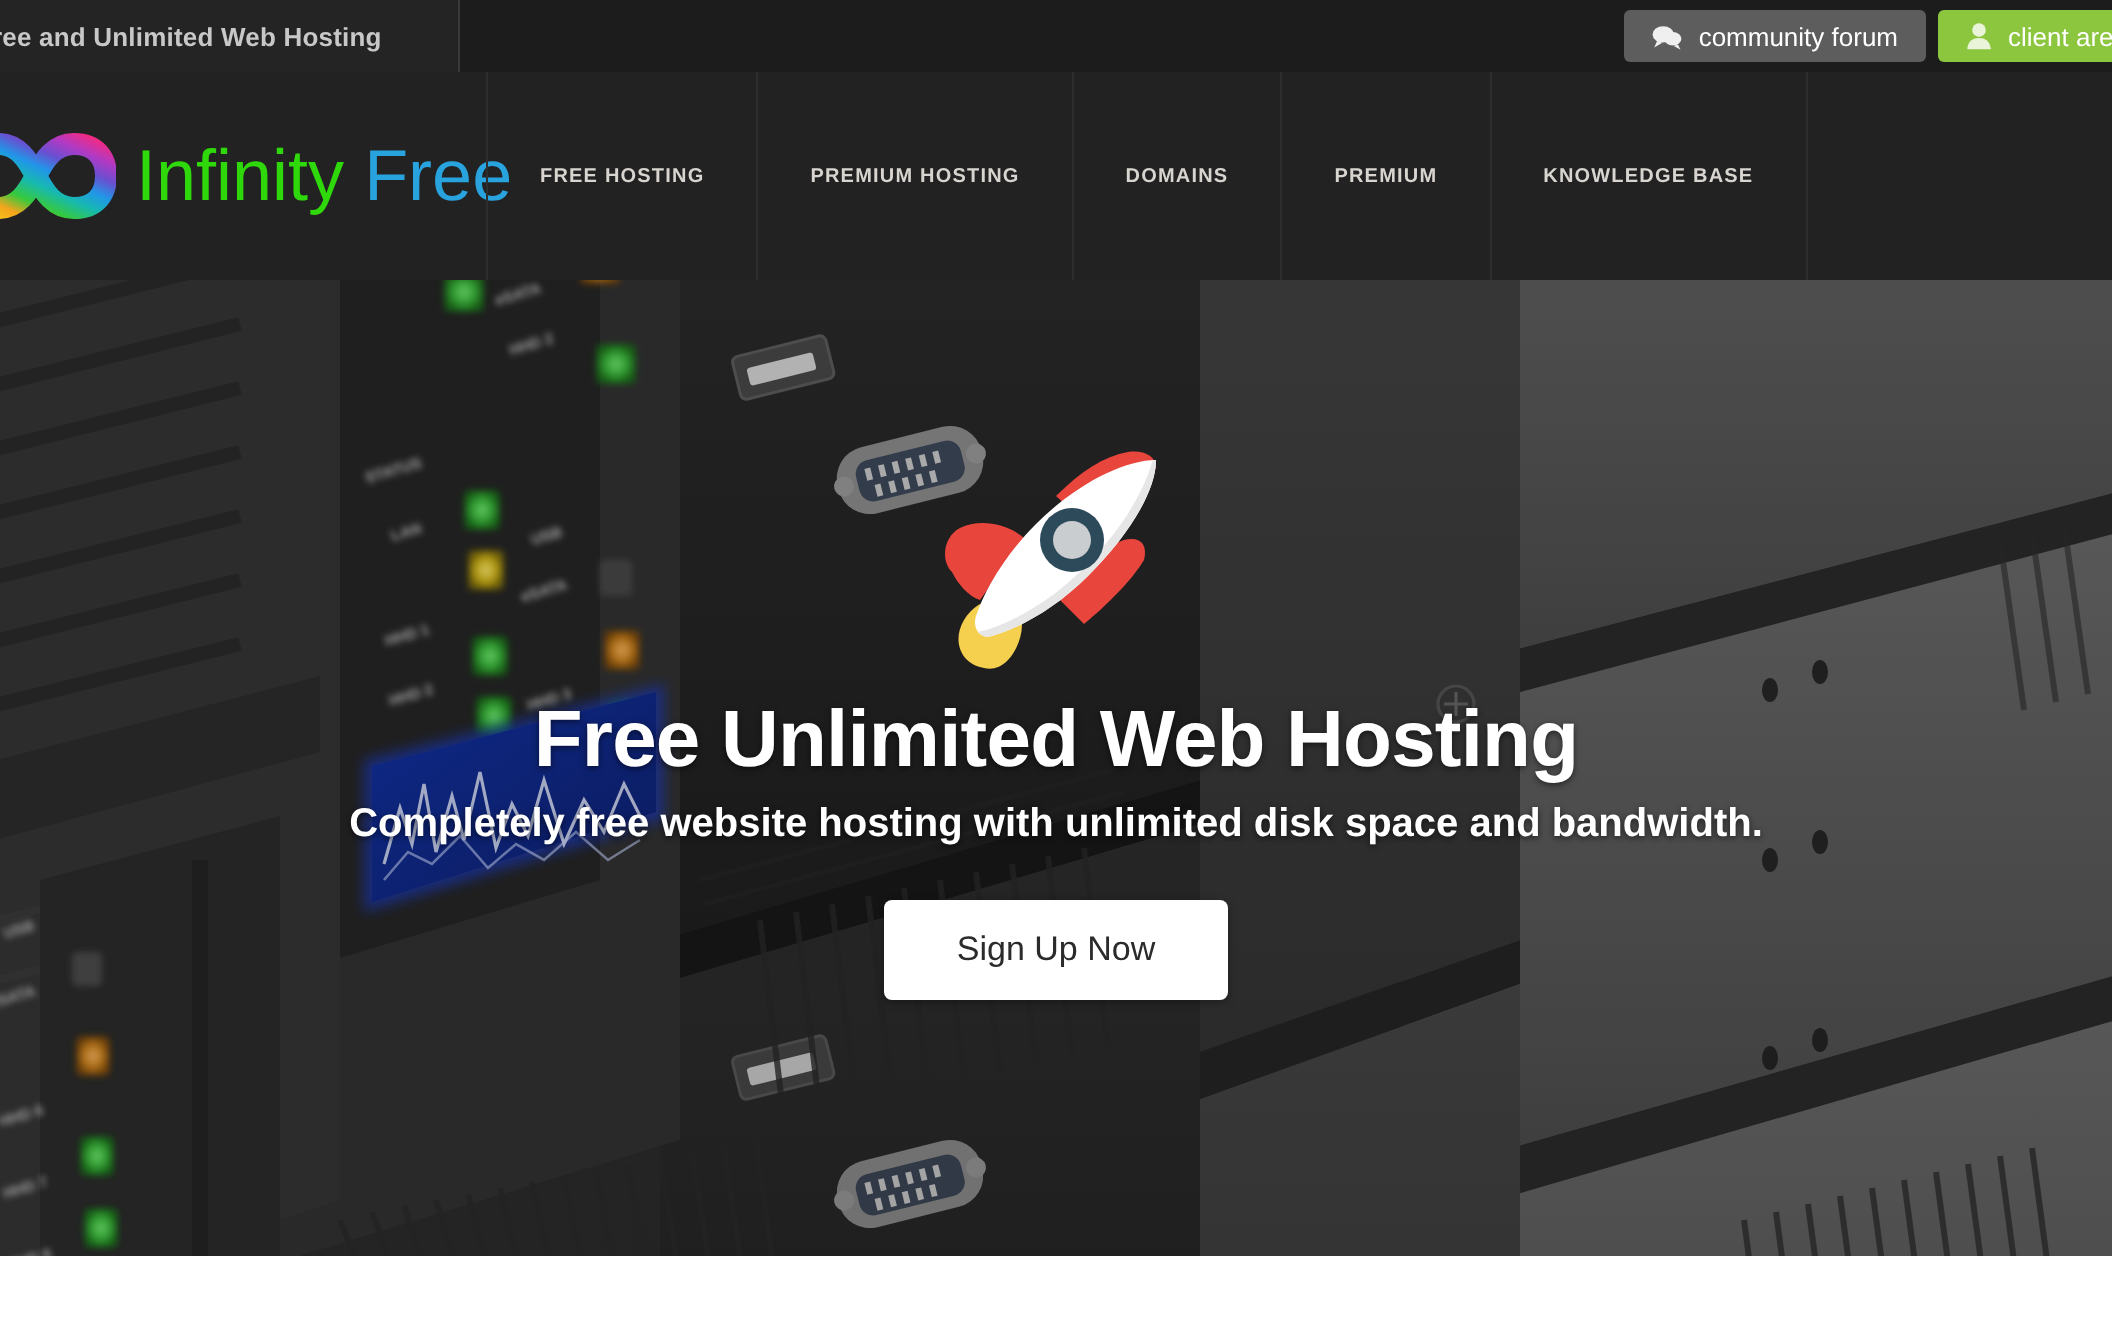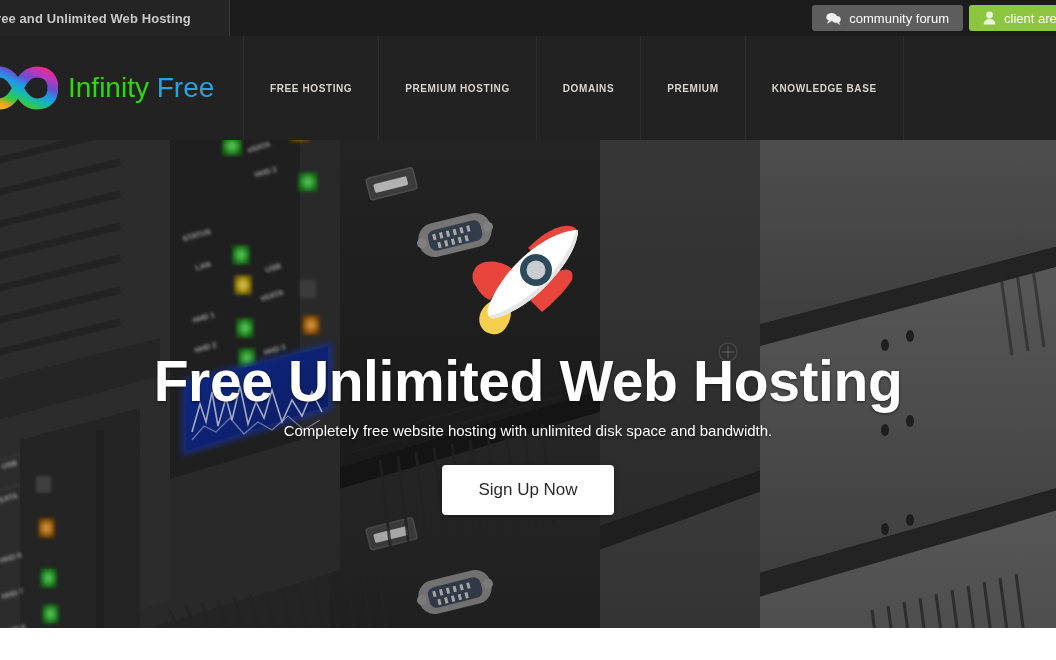--- a/index.html
+++ b/index.html
@@ -85,21 +85,21 @@
     width: 265px;
     flex: 0 0 auto;
     margin-left: -22px;
   }
   .brand-mark {
     width: 80px; height: 56px;
     flex: 0 0 auto;
     display: block;
   }
   .brand-text {
-    font-size: 28px;
+    font-size: 36px;
     white-space: nowrap;
     margin-left: 10px;
   }
   .brand-text .w1 { color: #2fd80a; }
   .brand-text .w2 { color: #29a3dd; }
 
   .nav-items {
     display: flex;
     align-items: stretch;
     flex: 1 1 auto;
@@ -140,31 +140,31 @@
   }
 
   .rocket-wrap {
     margin-top: 82px;
     width: 124px; height: 122px;
   }
   .rocket-svg { display: block; width: 124px; height: 122px; }
 
   .hero-title {
     margin-top: 4px;
-    font-size: 57px;
+    font-size: 40px;
     font-weight: bold;
     color: #ffffff;
     letter-spacing: -0.4px;
     text-shadow: 0 1px 3px rgba(0,0,0,0.55);
     white-space: nowrap;
   }
   .hero-sub {
     margin-top: 8px;
-    font-size: 15px;
-    font-weight: normal;
+    font-size: 20px;
+    font-weight: bold;
     color: #ffffff;
     text-shadow: 0 1px 3px rgba(0,0,0,0.6);
     white-space: nowrap;
   }
   .cta {
     margin-top: 26px;
     width: 172px; height: 50px;
     background: #ffffff;
     border: none;
     border-radius: 4px;

